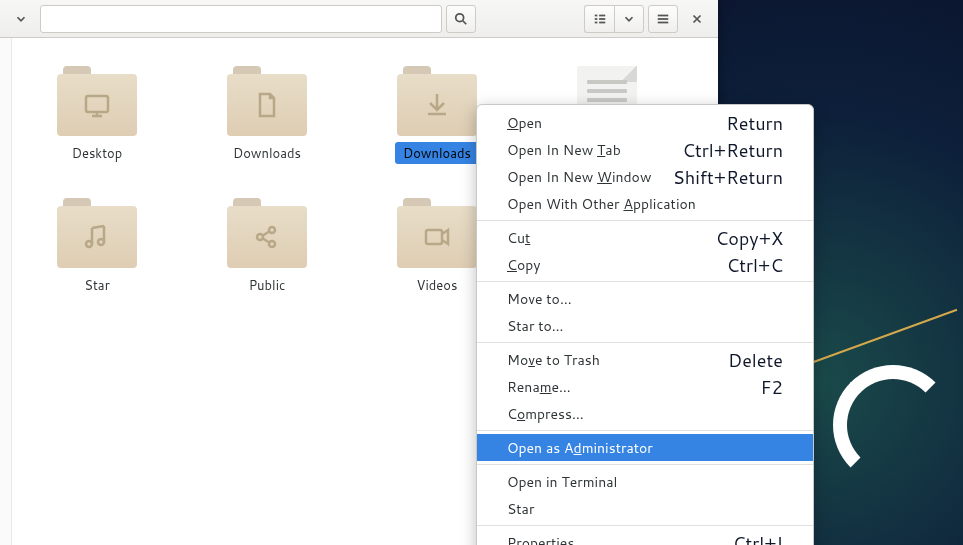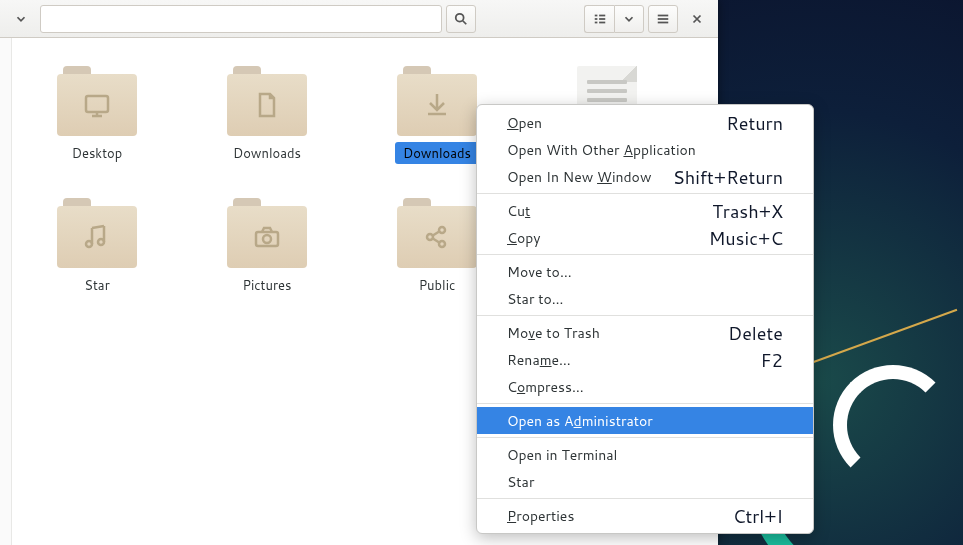--- a/index.html
+++ b/index.html
@@ -160,33 +160,20 @@
               </svg>
             </div>
           </div>
           <span class="label">Star</span>
         </div>
         <div class="file-item">
           <div class="folder-icon">
             <div class="folder-tab"></div>
             <div class="folder-body">
               <svg viewBox="0 0 34 34">
-                <rect x="6" y="12" width="22" height="14" rx="2"></rect>
-                <circle cx="17" cy="19" r="4"></circle>
-                <path d="M12 12 L14 8 L20 8 L22 12"></path>
-              </svg>
-            </div>
-          </div>
-          <span class="label">Pictures</span>
-        </div>
-        <div class="file-item">
-          <div class="folder-icon">
-            <div class="folder-tab"></div>
-            <div class="folder-body">
-              <svg viewBox="0 0 34 34">
                 <circle cx="10" cy="17" r="3"></circle>
                 <circle cx="22" cy="10" r="3"></circle>
                 <circle cx="22" cy="24" r="3"></circle>
                 <path d="M12 16 L20 11 M12 18 L20 23"></path>
               </svg>
             </div>
           </div>
           <span class="label">Public</span>
         </div>
         <div class="file-item">
@@ -204,34 +191,38 @@
       </div>
   </div>
 </div>
 
 <div class="context-menu" id="context-menu">
     <div class="menu-item">
       <span><u>O</u>pen</span>
       <span class="accel">Return</span>
     </div>
     <div class="menu-item">
-      <span>Open With Other <u>A</u>pplication</span>
+      <span>Open In New <u>T</u>ab</span>
+      <span class="accel">Ctrl+Return</span>
     </div>
     <div class="menu-item">
       <span>Open In New <u>W</u>indow</span>
       <span class="accel">Shift+Return</span>
     </div>
+    <div class="menu-item">
+      <span>Open With Other <u>A</u>pplication</span>
+    </div>
     <div class="menu-sep"></div>
     <div class="menu-item">
       <span>Cu<u>t</u></span>
-      <span class="accel">Trash+X</span>
+      <span class="accel">Copy+X</span>
     </div>
     <div class="menu-item">
       <span><u>C</u>opy</span>
-      <span class="accel">Music+C</span>
+      <span class="accel">Ctrl+C</span>
     </div>
     <div class="menu-sep"></div>
     <div class="menu-item">
       <span>Move to…</span>
     </div>
     <div class="menu-item">
       <span>Star to…</span>
     </div>
     <div class="menu-sep"></div>
     <div class="menu-item">

